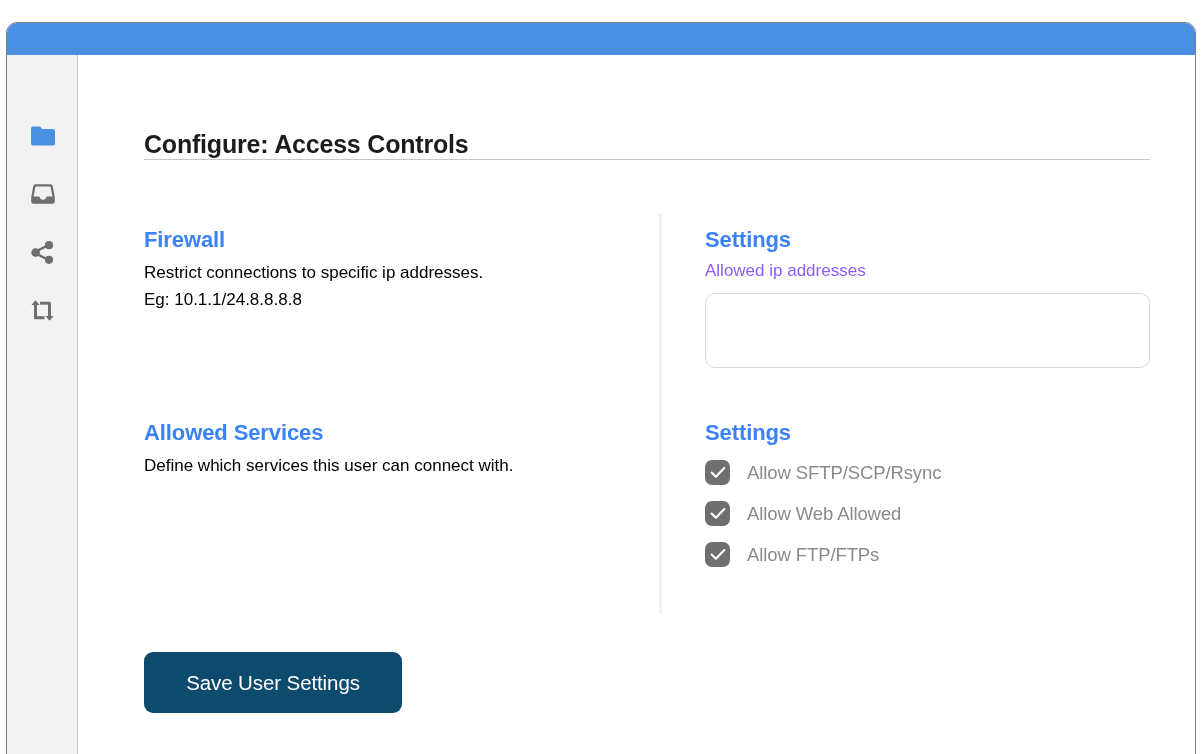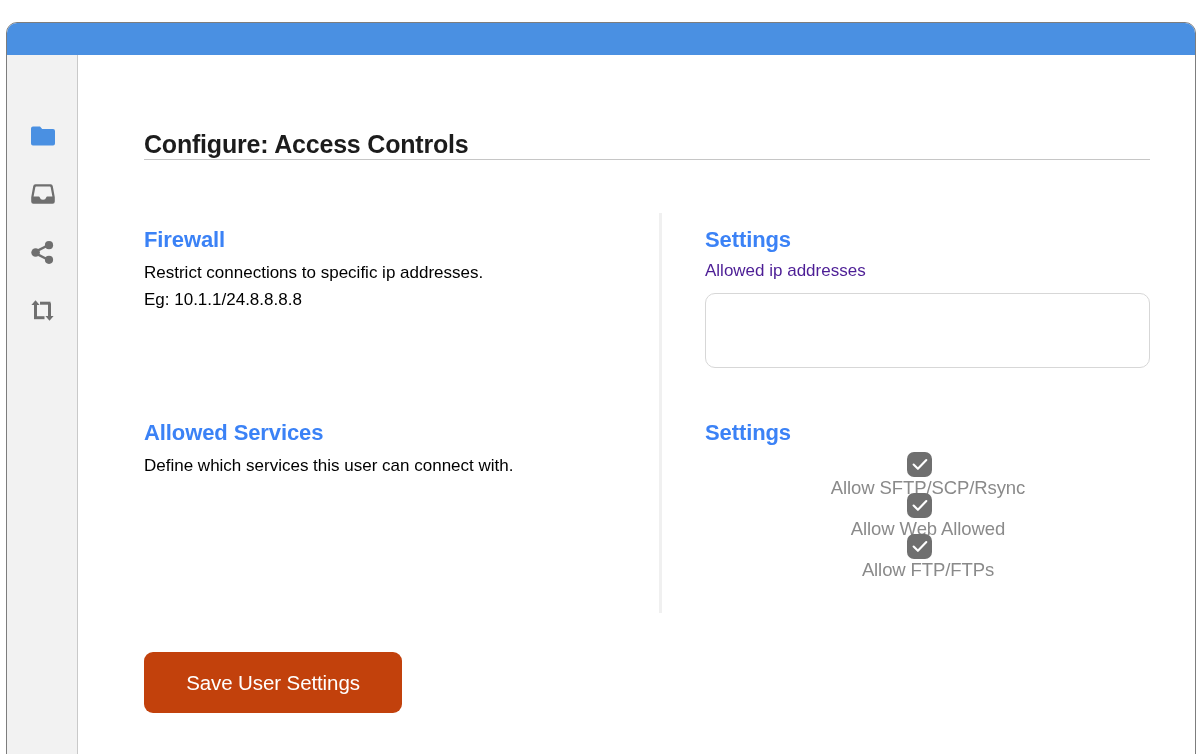--- a/index.html
+++ b/index.html
@@ -114,21 +114,21 @@
     margin: 0;
   }
 
   
   .right-block { position: absolute; left: 626px; }
   #ip-settings-block { top: 172px; width: 446px; }
   #service-settings-block { top: 365px; width: 446px; }
 
   .settings-label {
     font-size: 17px;
-    color: #4c1d95;
+    color: #8b5cf6;
     margin: 0 0 10px 0;
     line-height: 24px;
   }
 
   #ip-textarea {
     display: block;
     width: 445px;
     height: 75px;
     border: 1px solid #d7d7d7;
     border-radius: 10px;
@@ -141,21 +141,20 @@
     color: #444;
   }
 
   
   #checkbox-list { margin-top: 6px; }
   .check-row {
     display: flex;
     align-items: center;
     height: 41px;
     cursor: pointer;
-    flex-direction: column;
   }
   .checkbox {
     width: 25px;
     height: 25px;
     border-radius: 7px;
     background: #6f6f6f;
     flex: 0 0 auto;
     display: flex;
     align-items: center;
     justify-content: center;
@@ -169,21 +168,21 @@
     letter-spacing: -0.1px;
   }
 
   
   #save-button {
     position: absolute;
     left: 65px;
     top: 597px;
     width: 258px;
     height: 61px;
-    background: #c2410c;
+    background: #0c4a6e;
     border: none;
     border-radius: 9px;
     color: #ffffff;
     font-family: "Liberation Sans", sans-serif;
     font-size: 20.5px;
     letter-spacing: -0.1px;
     cursor: pointer;
   }
 </style>
 </head>

